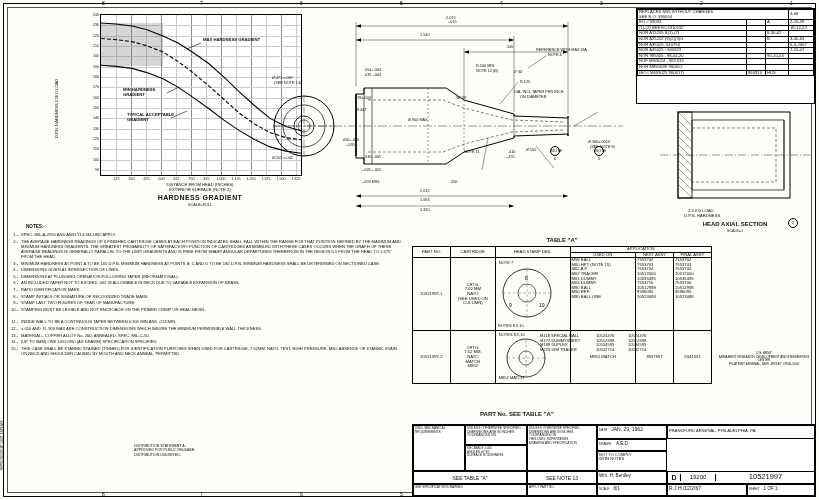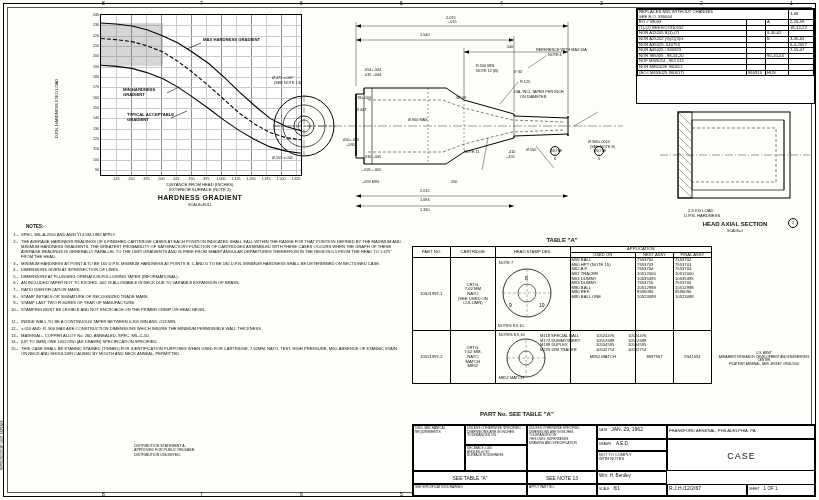--- a/index.html
+++ b/index.html
@@ -575,23 +575,29 @@
       <span class="smallcap">DATE</span>
       <span style="font-size:5px;margin-left:3px;">JAN. 29, 1962</span>
     </div>
     <div class="sub" style="left:254px;top:0;width:149px;height:14px;font-size:4.2px;padding-top:3px;">FRANKFORD ARSENAL, PHILADELPHIA, PA</div>
     <div class="sub" style="left:184px;top:14px;width:70px;height:12px;">
       <span class="smallcap">DRAWN</span>
       <span style="font-size:4.6px;margin-left:4px;">A.E.D.</span>
     </div>
     <div class="sub" style="left:184px;top:26px;width:70px;height:20px;white-space:pre-line;font-size:4px;">NOT TO COMPLY
 WITH NOTES</div>
-    <div class="sub ctr" style="left:254px;top:14px;width:149px;height:32px;font-size:9px;line-height:30px;letter-spacing:1px;">CASE</div>
     <div class="sub" style="left:184px;top:46px;width:70px;height:13px;font-size:4.6px;">Wm. H. Bentley</div>
 
+    <div class="sub" style="left:254px;top:46px;width:149px;height:13px;padding:0;">
+      <div style="display:flex;align-items:center;height:100%;">
+        <div style="width:12px;text-align:center;font-size:7px;font-weight:bold;border-right:.5px solid #000;">D</div>
+        <div style="width:34px;text-align:center;font-size:6px;border-right:.5px solid #000;">19200</div>
+        <div style="flex:1;text-align:center;font-size:7.5px;">10521997</div>
+      </div>
+    </div>
     <div class="sub" style="left:184px;top:59px;width:70px;height:13px;">
       <span class="smallcap">SCALE</span>
       <span style="font-size:4.6px;margin-left:3px;">8/1</span>
     </div>
     <div class="sub" style="left:254px;top:59px;width:80px;height:13px;font-size:5px;">R.J.H./12/2/67</div>
     <div class="sub" style="left:334px;top:59px;width:69px;height:13px;">
       <span class="smallcap">SHEET</span>
       <span style="font-size:4.6px;margin-left:3px;">1 OF 1</span>
     </div>
   </div>

